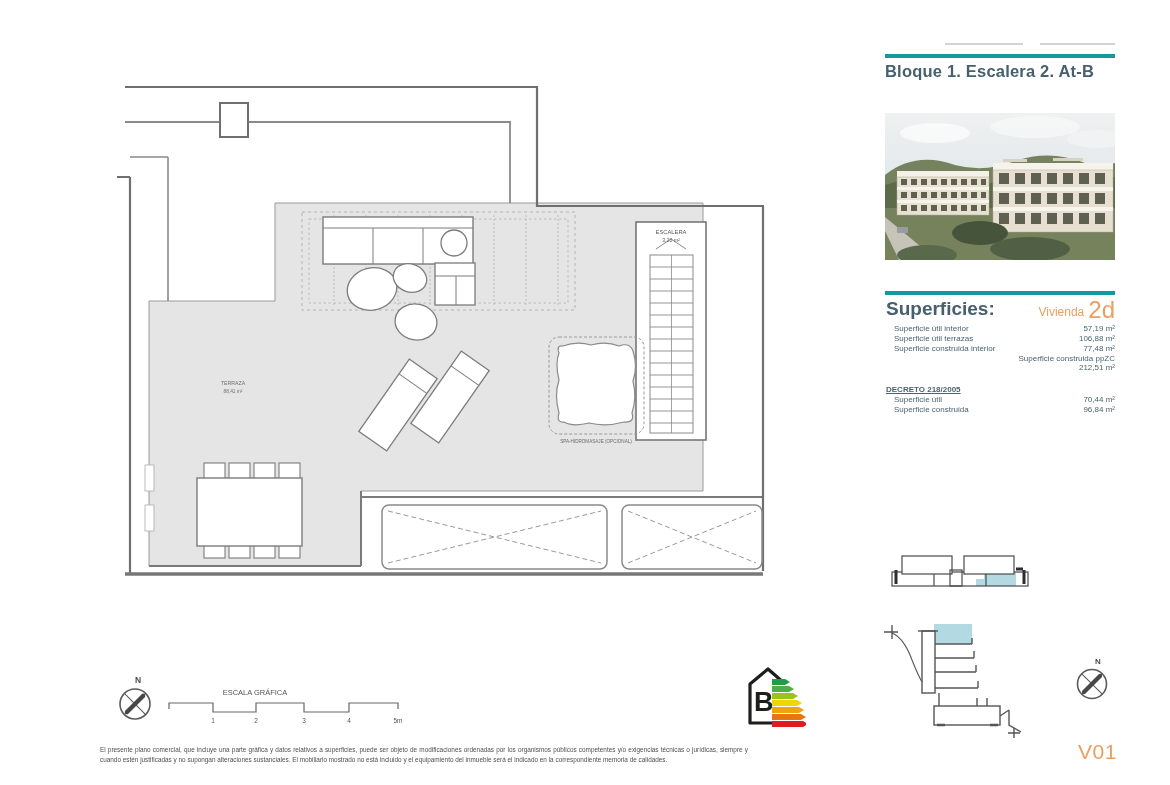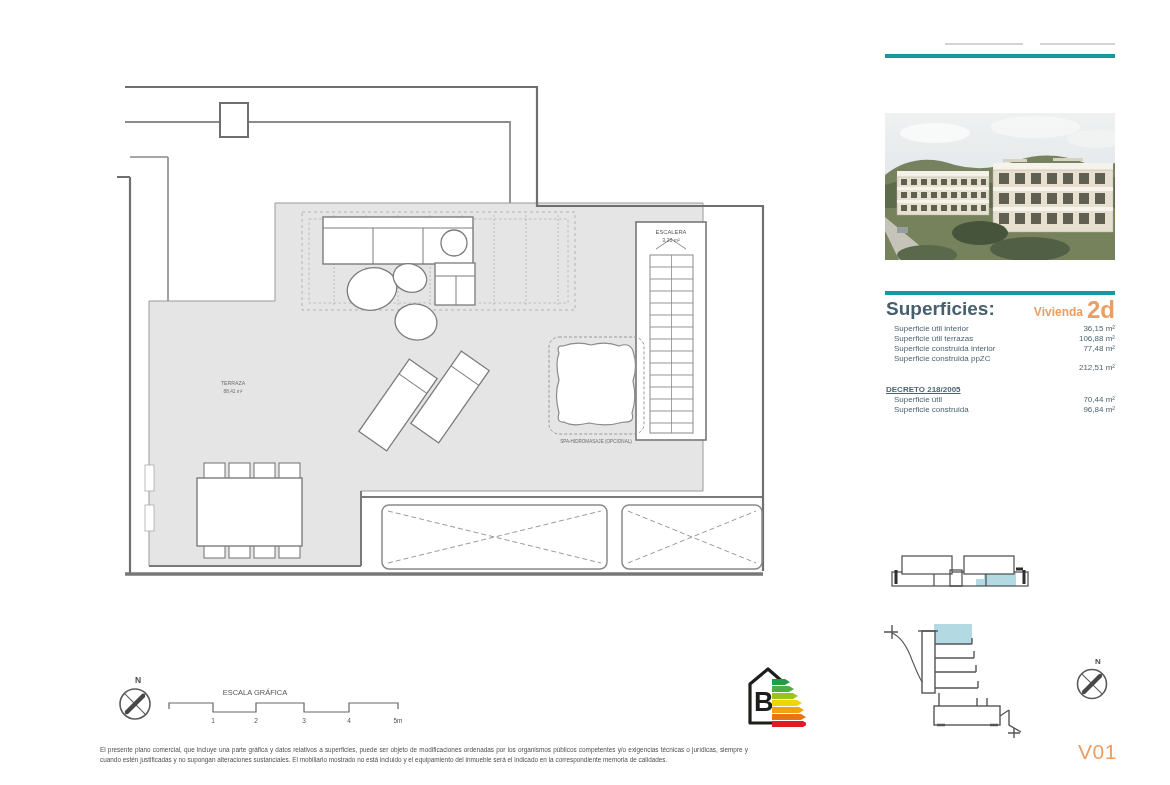--- a/index.html
+++ b/index.html
@@ -10,26 +10,26 @@
   .abs{position:absolute;}
 
   
   .wm-line{background:#d3d3d3;height:2px;}
   .teal-rule{background:#13999e;}
   .panel-title{
     left:885px;width:232px;color:#46606e;font-weight:bold;
     font-size:16.5px;line-height:21px;letter-spacing:.2px;
   }
   .sup-heading{color:#46606e;font-weight:bold;font-size:19px;}
-  .viv-wrap{right:55px;color:#ec9e62;font-weight:bold;margin-left:20px;}
+  .viv-wrap{right:55px;color:#ec9e62;font-weight:normal;margin-left:20px;}
   .viv-label{font-size:12px;vertical-align:baseline;}
   .viv-code{font-size:24px;margin-left:4px;vertical-align:-2px;}
   .sup-row{left:886px;width:229px;display:flex;justify-content:space-between;
     color:#4c6370;font-size:8px;line-height:9px;}
-  .sup-row .lbl{text-align:left;padding-left:8px;}
+  .sup-row .lbl{text-align:right;padding-left:8px;}
   .sup-row .val{text-align:right;}
   .decreto-head{left:886px;color:#4c6370;font-size:8px;font-weight:bold;}
   .version{color:#ec9e62;font-weight:normal;font-size:21px;letter-spacing:.5px;}
 
   
   .disclaimer{
     left:100px;top:739px;width:648px;color:#4f4f4f;
     font-size:6.4px;line-height:9.4px;text-align:justify;
   }
 
@@ -160,20 +160,21 @@
 </svg>
 
 <p class="abs disclaimer">El presente plano comercial, que incluye una parte gráfica y datos relativos a superficies, puede ser objeto de modificaciones ordenadas por los organismos públicos competentes y/o exigencias técnicas o jurídicas, siempre y cuando estén justificadas y no supongan alteraciones sustanciales. El mobiliario mostrado no está incluido y el equipamiento del inmueble será el indicado en la correspondiente memoria de calidades.</p>
 
 <div class="abs wm-line" style="left:945px;top:43px;width:78px;"></div>
 <div class="abs wm-line" style="left:1040px;top:43px;width:75px;height:1.5px;"></div>
 
 <div class="abs teal-rule" style="left:885px;top:54px;width:230px;height:4px;"></div>
 
 <div class="abs panel-title" style="top:61px;">
+  <div>Bloque 1. Escalera 2. At-B</div>
 </div>
 
 <svg class="abs" style="left:885px;top:113px;" width="230" height="147" viewBox="0 0 230 147">
   <defs>
     <linearGradient id="skyg" x1="0" y1="0" x2="0" y2="1">
       <stop offset="0" stop-color="#eff1f1"></stop>
         <stop offset="1" stop-color="#d3dde3"></stop>
     </linearGradient>
   </defs>
   <rect x="0" y="0" width="230" height="147" fill="url(#skyg)"></rect>
@@ -259,21 +260,21 @@
 </svg>
 
 <div class="abs teal-rule" style="left:885px;top:291px;width:230px;height:3.5px;"></div>
 <div class="abs sup-heading" style="left:886px;top:298px;">Superficies:</div>
 <div class="abs viv-wrap" style="top:296px;">
   <span class="viv-label">Vivienda</span><span class="viv-code">2d</span>
 </div>
 
 <div class="abs sup-row" style="top:324px;">
   <span class="lbl">Superficie útil interior</span>
-  <span class="val">36,15 m²</span>
+  <span class="val">57,19 m²</span>
 </div>
 <div class="abs sup-row" style="top:334px;">
   <span class="lbl">Superficie útil terrazas</span>
   <span class="val">106,88 m²</span>
 </div>
 <div class="abs sup-row" style="top:344px;">
   <span class="lbl">Superficie construida interior</span>
   <span class="val">77,48 m²</span>
 </div>
 <div class="abs sup-row" style="top:354px;flex-direction:column;">

